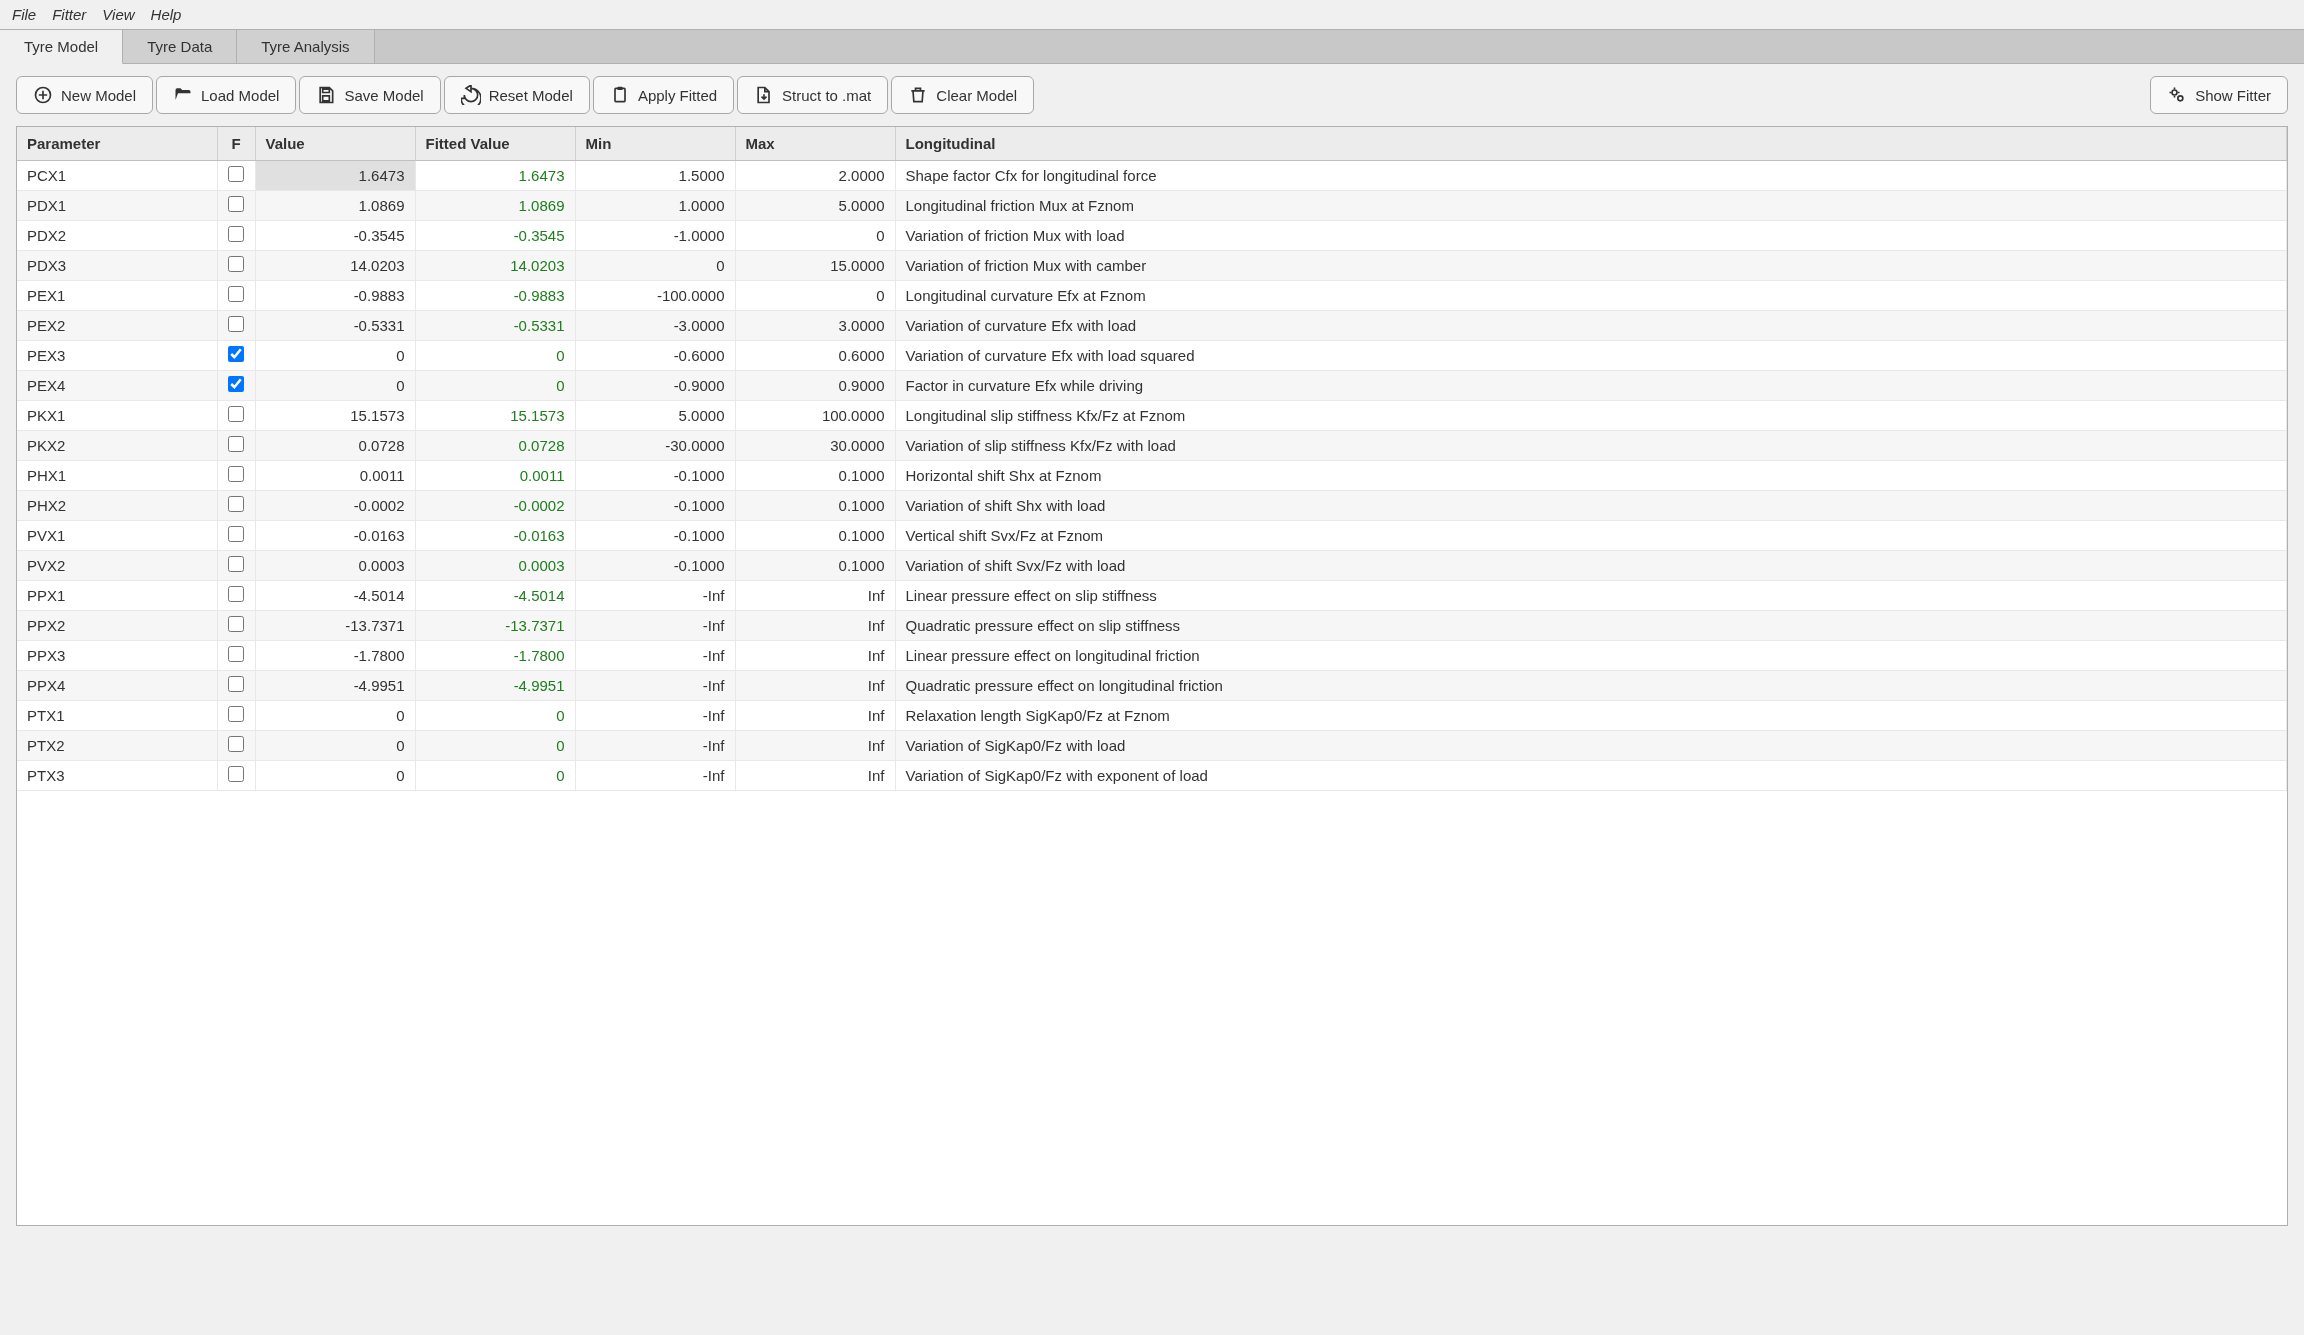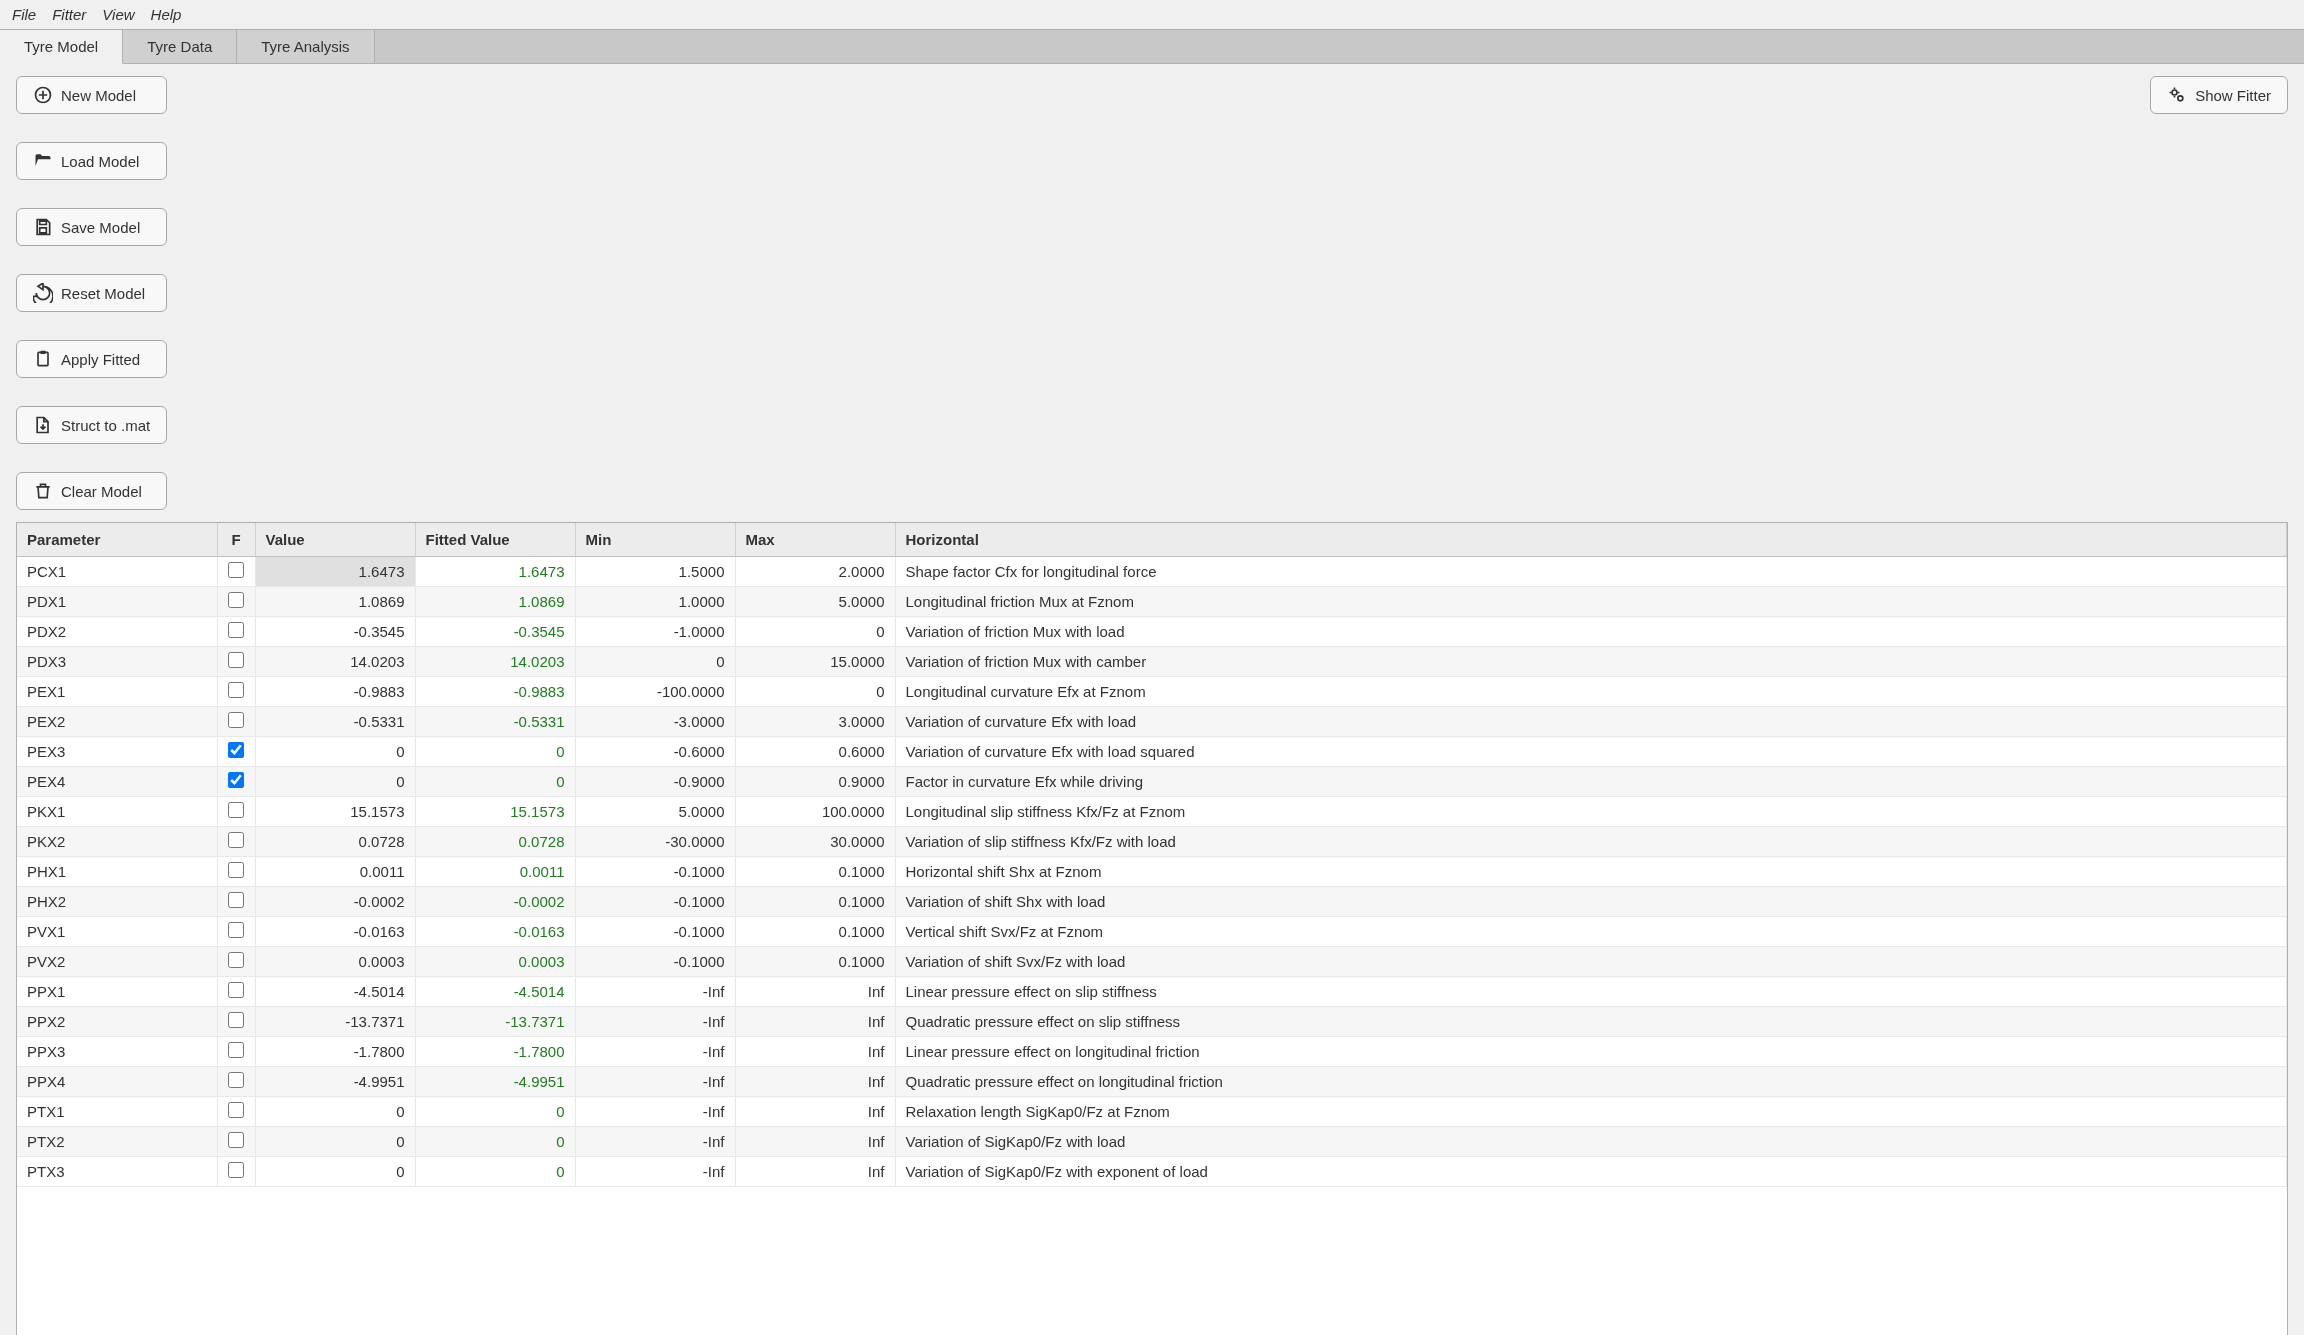--- a/index.html
+++ b/index.html
@@ -37,21 +37,21 @@
   background: #f0f0f0;
   border-bottom: 1px solid #f0f0f0;
   margin-bottom: -1px;
 }
 .toolbar {
   display: flex;
   justify-content: space-between;
   padding: 12px 16px;
   background: #f0f0f0;
 }
-.toolbar-left, .toolbar-right { display: flex; gap: 28px; flex-direction: column; }
+.toolbar-left, .toolbar-right { display: flex; gap: 3px; }
 .btn {
   display: flex;
   align-items: center;
   gap: 8px;
   padding: 8px 16px;
   background: #f8f8f8;
   border: 1px solid #a8a8a8;
   border-radius: 6px;
   cursor: pointer;
   font-size: 15px;
@@ -176,21 +176,21 @@
 <div class="table-wrap">
   <table>
     <thead>
       <tr>
         <th class="col-param">Parameter</th>
         <th class="col-f">F</th>
         <th class="col-value">Value</th>
         <th class="col-fitted">Fitted Value</th>
         <th class="col-min">Min</th>
         <th class="col-max">Max</th>
-        <th class="col-desc">Horizontal</th>
+        <th class="col-desc">Longitudinal</th>
       </tr>
     </thead>
     <tbody id="tbody">
         <tr class="selected">
           <td class="col-param">PCX1</td>
           <td class="col-f"><input type="checkbox" style=""></td>
           <td class="num col-value-cell">1.6473</td>
           <td class="fitted">1.6473</td>
           <td class="num">1.5000</td>
           <td class="num">2.0000</td>

